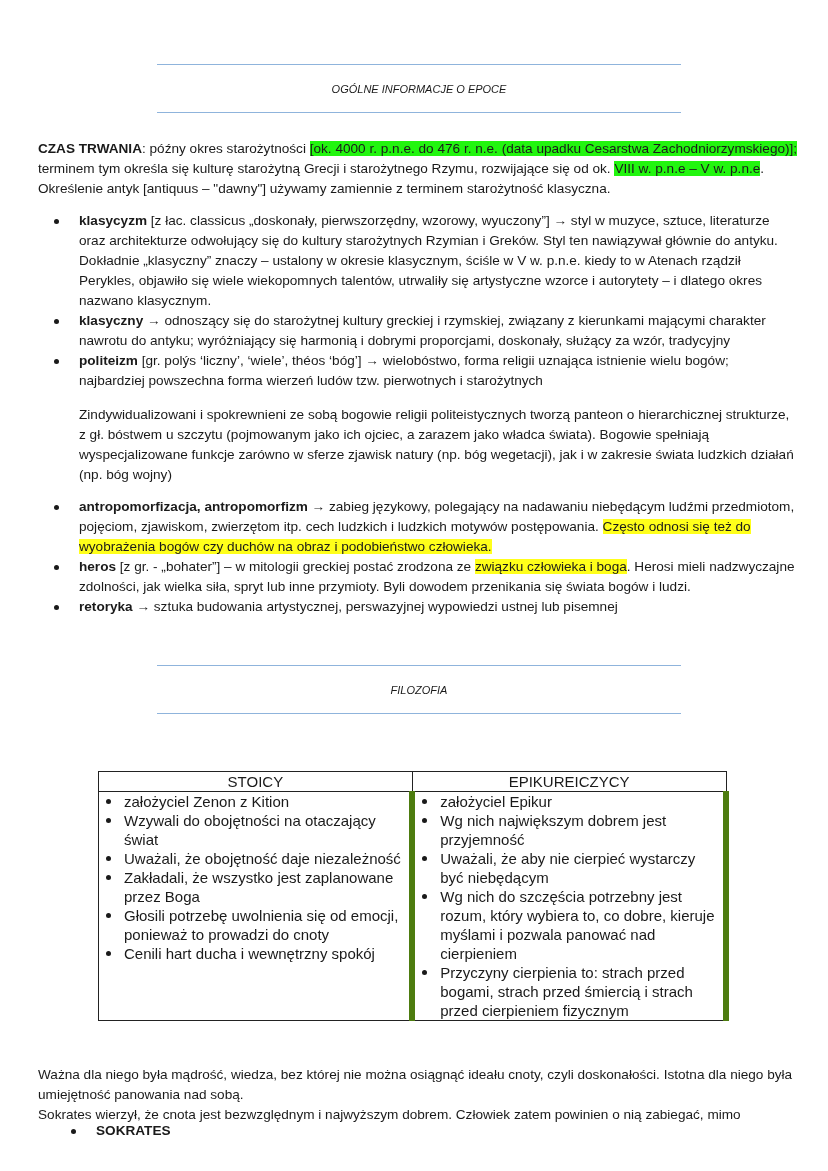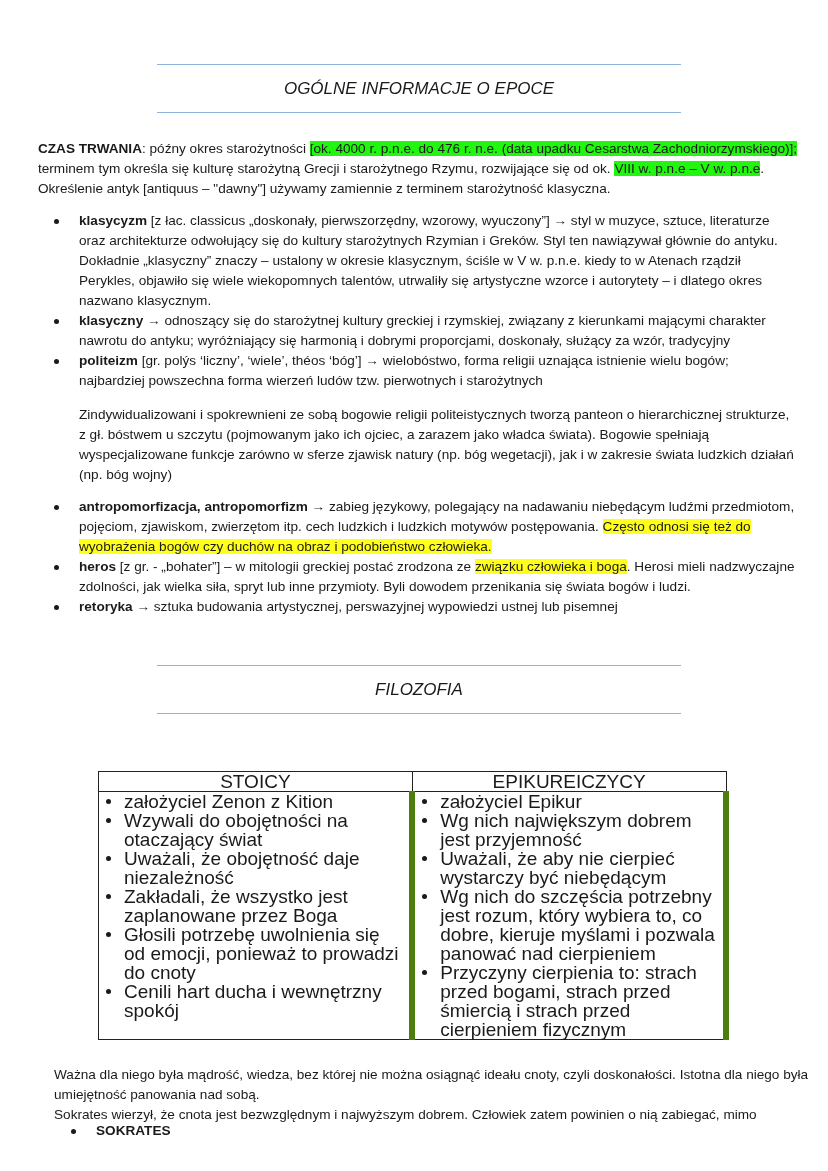--- a/index.html
+++ b/index.html
@@ -5,47 +5,47 @@
     html, body { margin: 0; padding: 0; background: #ffffff; }
     body {
       width: 828px; height: 1171px; overflow: hidden; position: relative;
       font-family: "Liberation Sans", "DejaVu Sans", sans-serif;
       font-size: 13.6px; color: #1a1a1a; line-height: 20px;
     }
     .page { position: absolute; left: 0; top: 0; width: 828px; height: 1171px; }
     .rule { position: absolute; left: 157px; width: 524px; height: 0; border-top: 1.5px solid #8fb4dc; }
     .section-title {
       position: absolute; left: 157px; width: 524px; text-align: center;
-      font-style: italic; font-size: 17px; color: #1a1a1a;
+      font-style: italic; font-size: 11px; color: #1a1a1a;
     }
     .hl-green { background: #22f50f; text-align: right; }
     .hl-yellow { background: #ffff1a; }
     b { font-weight: bold; }
     .intro { position: absolute; left: 38px; top: 139px; width: 760px; }
     .bullets { position: absolute; left: 38px; width: 760px; margin: 0; padding: 0; list-style: none; }
     .bullets li { position: relative; padding-left: 41px; }
     .bullets li::before {
       content: ""; position: absolute; left: 16px; top: 8px; width: 5px; height: 5px;
       background: #1a1a1a; border-radius: 50%;
     }
     .para-indent { position: absolute; left: 79px; width: 720px; }
     .table {
       position: absolute; left: 98px; top: 771px; width: 631px; height: 231px;
       border: 1px solid #222; border-collapse: collapse; table-layout: fixed;
-      font-size: 19px; line-height: 19px;
+      font-size: 15px; line-height: 19px;
     }
     .table th { font-weight: normal; text-align: center; border: 1px solid #222; height: 19px; padding: 0; }
     .table td { vertical-align: top; border-left: 1px solid #222; border-right: 6px solid #4d7c0f; padding: 0; }
     .table ul { list-style: none; margin: 0; padding: 0; }
     .table li { position: relative; padding-left: 25px; padding-right: 4px; }
     .table li::before {
       content: ""; position: absolute; left: 7px; top: 7px; width: 5px; height: 5px;
       background: #1a1a1a; border-radius: 50%;
     }
-    .plain { position: absolute; left: 38px; width: 760px; margin-left: 16px; }
+    .plain { position: absolute; left: 38px; width: 760px; }
   </style>
 </head>
 <body>
 
 <div class="page">
 
   <div class="rule" style="top:64px"></div>
   <div class="section-title" style="top:79px">OGÓLNE INFORMACJE O EPOCE</div>
   <div class="rule" style="top:112px"></div>
 

